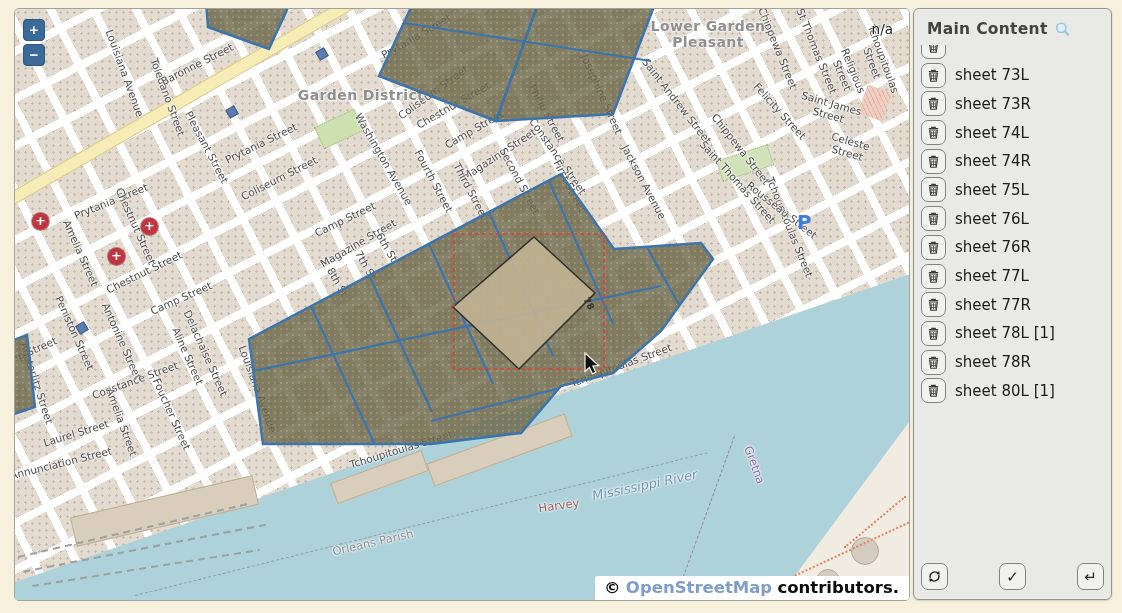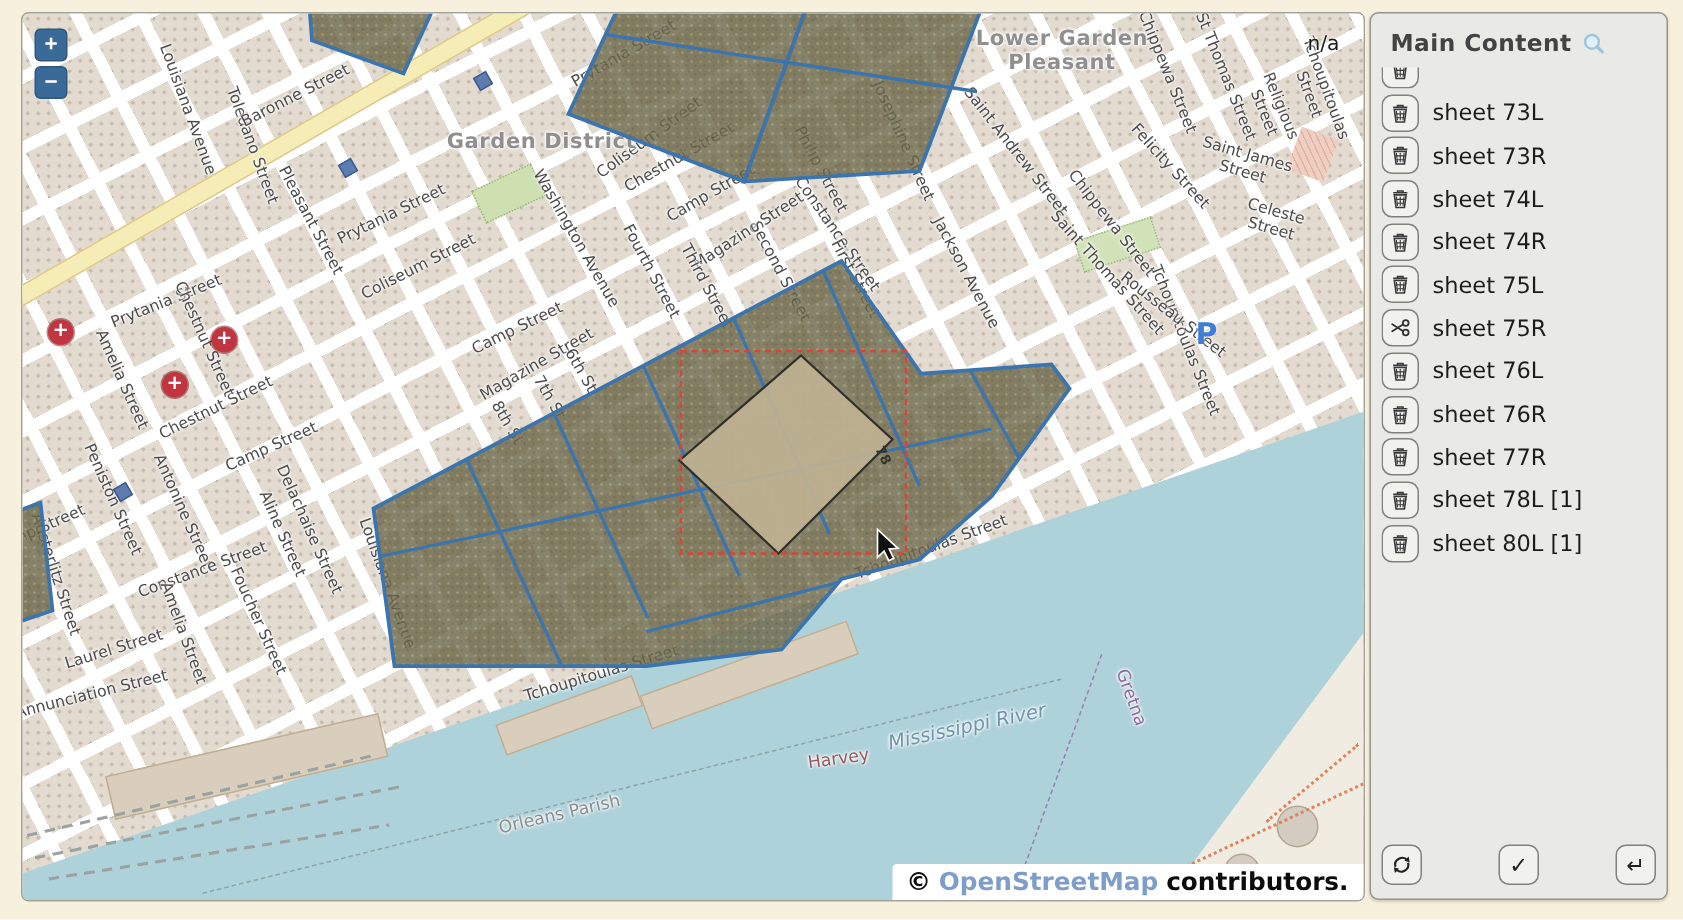--- a/index.html
+++ b/index.html
@@ -293,30 +293,20 @@
               <path d="M2.6 3.3h8.8M5.3 3.3V2.2h3.4v1.1" fill="none" stroke="#3a3a3a" stroke-width="1"></path>
               <path d="M3.3 4.6l1.1 7.8h5.2l1.1-7.8z" fill="none" stroke="#3a3a3a" stroke-width="1"></path>
               <path d="M4.6 5.6l.7 5.8M7 5.6v5.8M9.4 5.6l-.7 5.8M4.1 7.4h5.8M4.5 9.8h5" fill="none" stroke="#3a3a3a" stroke-width=".7"></path>
             </svg>
           </button>
           <span class="row-label">sheet 75L</span>
         </div>
         <div class="row">
           <button class="icon-btn">
             <svg width="15" height="15" viewBox="0 0 14 14">
-              <circle cx="10.4" cy="4" r="1.8" fill="none" stroke="#333" stroke-width="1.1"></circle>
-              <circle cx="10.4" cy="10" r="1.8" fill="none" stroke="#333" stroke-width="1.1"></circle>
-              <path d="M8.9 4.8L2 9.2M8.9 9.2L2 4.8" fill="none" stroke="#333" stroke-width="1.1" stroke-linecap="round"></path>
-            </svg>
-          </button>
-          <span class="row-label">sheet 75R</span>
-        </div>
-        <div class="row">
-          <button class="icon-btn">
-            <svg width="15" height="15" viewBox="0 0 14 14">
               <path d="M2.6 3.3h8.8M5.3 3.3V2.2h3.4v1.1" fill="none" stroke="#3a3a3a" stroke-width="1"></path>
               <path d="M3.3 4.6l1.1 7.8h5.2l1.1-7.8z" fill="none" stroke="#3a3a3a" stroke-width="1"></path>
               <path d="M4.6 5.6l.7 5.8M7 5.6v5.8M9.4 5.6l-.7 5.8M4.1 7.4h5.8M4.5 9.8h5" fill="none" stroke="#3a3a3a" stroke-width=".7"></path>
             </svg>
           </button>
           <span class="row-label">sheet 76L</span>
         </div>
         <div class="row">
           <button class="icon-btn">
             <svg width="15" height="15" viewBox="0 0 14 14">
@@ -328,31 +318,51 @@
           <span class="row-label">sheet 76R</span>
         </div>
         <div class="row">
           <button class="icon-btn">
             <svg width="15" height="15" viewBox="0 0 14 14">
               <path d="M2.6 3.3h8.8M5.3 3.3V2.2h3.4v1.1" fill="none" stroke="#3a3a3a" stroke-width="1"></path>
               <path d="M3.3 4.6l1.1 7.8h5.2l1.1-7.8z" fill="none" stroke="#3a3a3a" stroke-width="1"></path>
               <path d="M4.6 5.6l.7 5.8M7 5.6v5.8M9.4 5.6l-.7 5.8M4.1 7.4h5.8M4.5 9.8h5" fill="none" stroke="#3a3a3a" stroke-width=".7"></path>
             </svg>
           </button>
+          <span class="row-label">sheet 77L</span>
+        </div>
+        <div class="row">
+          <button class="icon-btn">
+            <svg width="15" height="15" viewBox="0 0 14 14">
+              <path d="M2.6 3.3h8.8M5.3 3.3V2.2h3.4v1.1" fill="none" stroke="#3a3a3a" stroke-width="1"></path>
+              <path d="M3.3 4.6l1.1 7.8h5.2l1.1-7.8z" fill="none" stroke="#3a3a3a" stroke-width="1"></path>
+              <path d="M4.6 5.6l.7 5.8M7 5.6v5.8M9.4 5.6l-.7 5.8M4.1 7.4h5.8M4.5 9.8h5" fill="none" stroke="#3a3a3a" stroke-width=".7"></path>
+            </svg>
+          </button>
           <span class="row-label">sheet 77R</span>
         </div>
         <div class="row">
           <button class="icon-btn">
             <svg width="15" height="15" viewBox="0 0 14 14">
               <path d="M2.6 3.3h8.8M5.3 3.3V2.2h3.4v1.1" fill="none" stroke="#3a3a3a" stroke-width="1"></path>
               <path d="M3.3 4.6l1.1 7.8h5.2l1.1-7.8z" fill="none" stroke="#3a3a3a" stroke-width="1"></path>
               <path d="M4.6 5.6l.7 5.8M7 5.6v5.8M9.4 5.6l-.7 5.8M4.1 7.4h5.8M4.5 9.8h5" fill="none" stroke="#3a3a3a" stroke-width=".7"></path>
             </svg>
           </button>
           <span class="row-label">sheet 78L [1]</span>
+        </div>
+        <div class="row">
+          <button class="icon-btn">
+            <svg width="15" height="15" viewBox="0 0 14 14">
+              <path d="M2.6 3.3h8.8M5.3 3.3V2.2h3.4v1.1" fill="none" stroke="#3a3a3a" stroke-width="1"></path>
+              <path d="M3.3 4.6l1.1 7.8h5.2l1.1-7.8z" fill="none" stroke="#3a3a3a" stroke-width="1"></path>
+              <path d="M4.6 5.6l.7 5.8M7 5.6v5.8M9.4 5.6l-.7 5.8M4.1 7.4h5.8M4.5 9.8h5" fill="none" stroke="#3a3a3a" stroke-width=".7"></path>
+            </svg>
+          </button>
+          <span class="row-label">sheet 78R</span>
         </div>
         <div class="row">
           <button class="icon-btn">
             <svg width="15" height="15" viewBox="0 0 14 14">
               <path d="M2.6 3.3h8.8M5.3 3.3V2.2h3.4v1.1" fill="none" stroke="#3a3a3a" stroke-width="1"></path>
               <path d="M3.3 4.6l1.1 7.8h5.2l1.1-7.8z" fill="none" stroke="#3a3a3a" stroke-width="1"></path>
               <path d="M4.6 5.6l.7 5.8M7 5.6v5.8M9.4 5.6l-.7 5.8M4.1 7.4h5.8M4.5 9.8h5" fill="none" stroke="#3a3a3a" stroke-width=".7"></path>
             </svg>
           </button>
           <span class="row-label">sheet 80L [1]</span>

